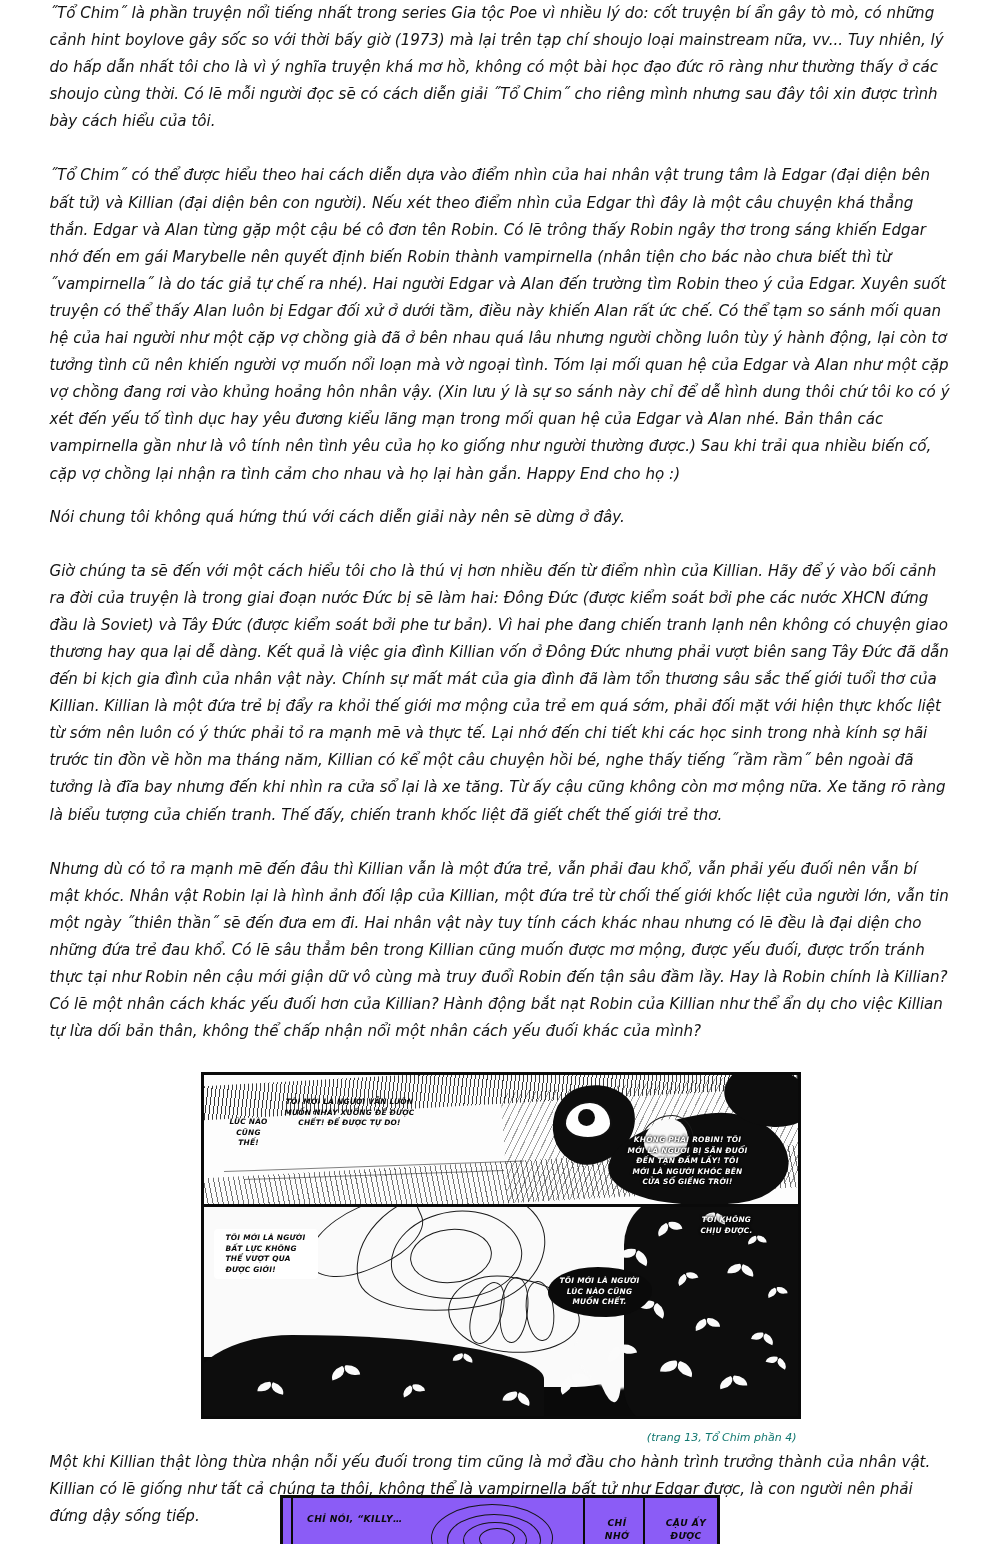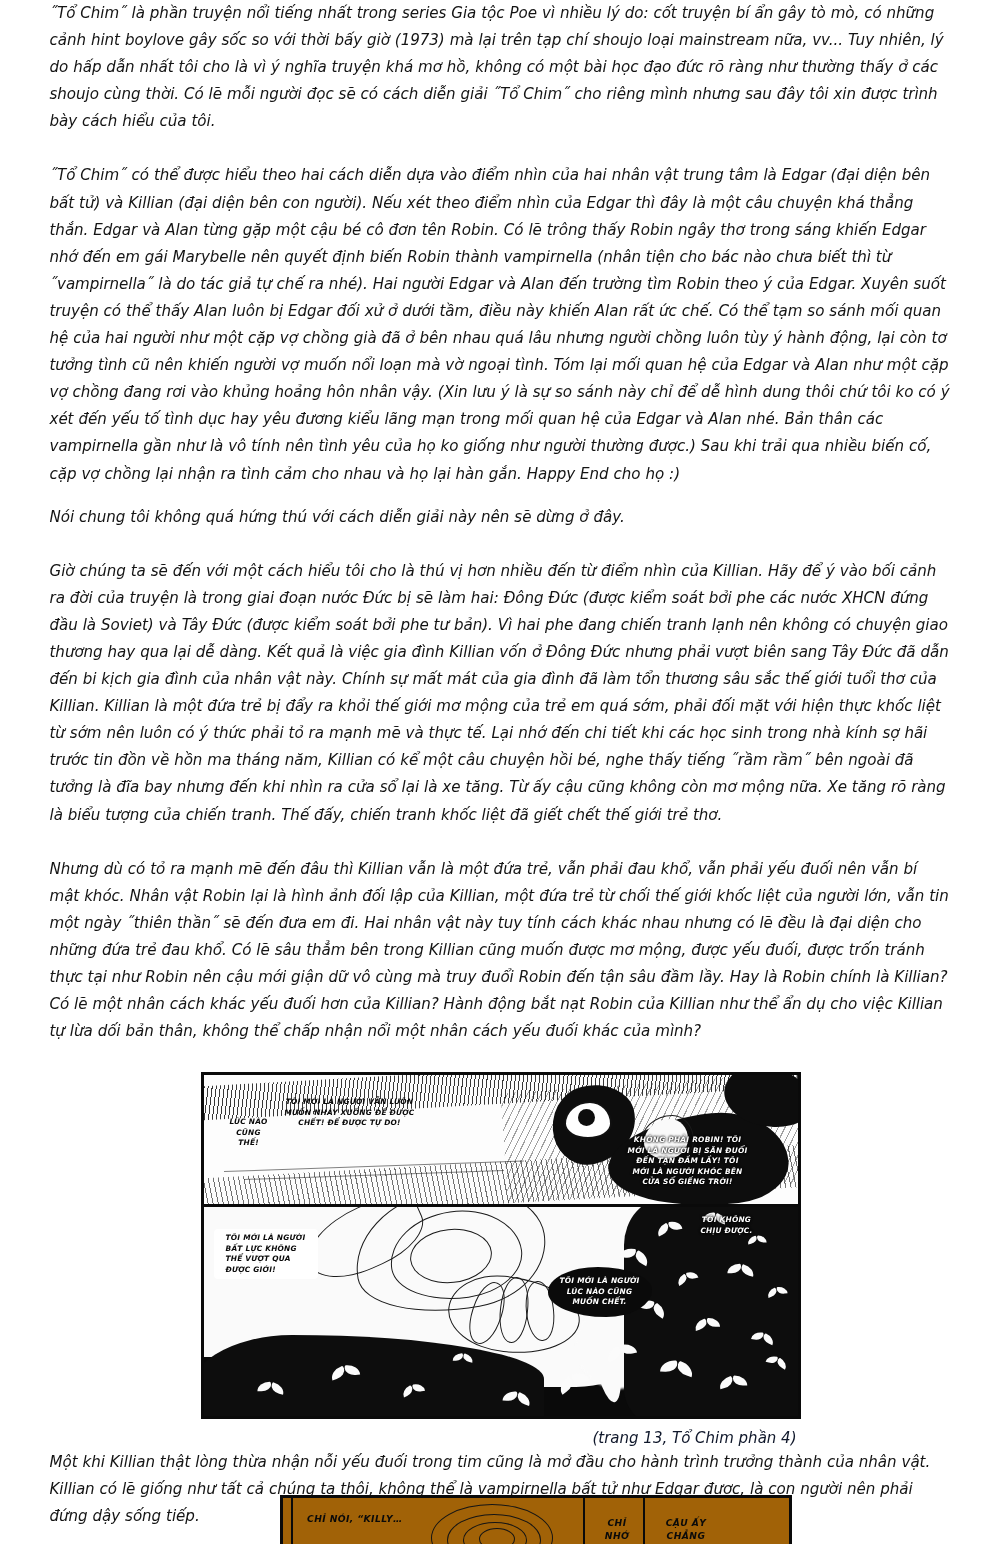--- a/index.html
+++ b/index.html
@@ -71,23 +71,23 @@
   }
 
   .manga-wrap {
     width: 600px;
     margin: 0 auto;
     position: relative;
   }
 
   .manga-caption {
     text-align: right;
-    font-size: 15px;
-    font-style: italic;
-    color: #0f172a;
+    font-size: 11px;
+    font-style: italic;
+    color: #0f766e;
     margin: 8px 0 0 0;
     padding-right: 4px;
     line-height: 22px;
   }
 
   
   .panelbox {
     position: relative;
     width: 600px;
     background: #ffffff;
@@ -201,25 +201,25 @@
     color: #ffffff;
     border-radius: 48% 52% 44% 56% / 50% 46% 54% 50%;
     padding: 9px 8px;
   }
 
   
   .bottom-strip {
     position: absolute;
     left: 280px;
     top: 1495px;
-    width: 512px;
+    width: 440px;
     height: 49px;
     border: 3px solid #0a0a0a;
     border-bottom: 0;
-    background: #a16207;
+    background: #8b5cf6;
     box-sizing: border-box;
     overflow: hidden;
   }
   .bottom-strip .bs-text {
     position: absolute;
     font-size: 9.2px;
     line-height: 13px;
     font-style: italic;
     font-weight: 700;
     letter-spacing: 0.4px;
@@ -382,16 +382,16 @@
 
     <div class="swirl" style="left:148px; top:6px; width:120px; height:66px;"></div>
     <div class="swirl" style="left:164px; top:16px; width:92px; height:50px;"></div>
     <div class="swirl" style="left:180px; top:24px; width:62px; height:34px;"></div>
     <div class="swirl" style="left:196px; top:30px; width:34px; height:20px;"></div>
 
     <div class="bs-text" style="left:24px; top:14px; width:110px;">CHỈ NÓI, “KILLY…</div>
 
     <div class="bs-text" style="left:312px; top:18px; width:44px; text-align:center;">CHỈ NHỚ</div>
 
-    <div class="bs-text" style="left:372px; top:18px; width:62px; text-align:center;">CẬU ẤY CHẲNG</div>
+    <div class="bs-text" style="left:372px; top:18px; width:62px; text-align:center;">CẬU ẤY ĐƯỢC</div>
   </div>
 
 </div>
 
 </body></html>

